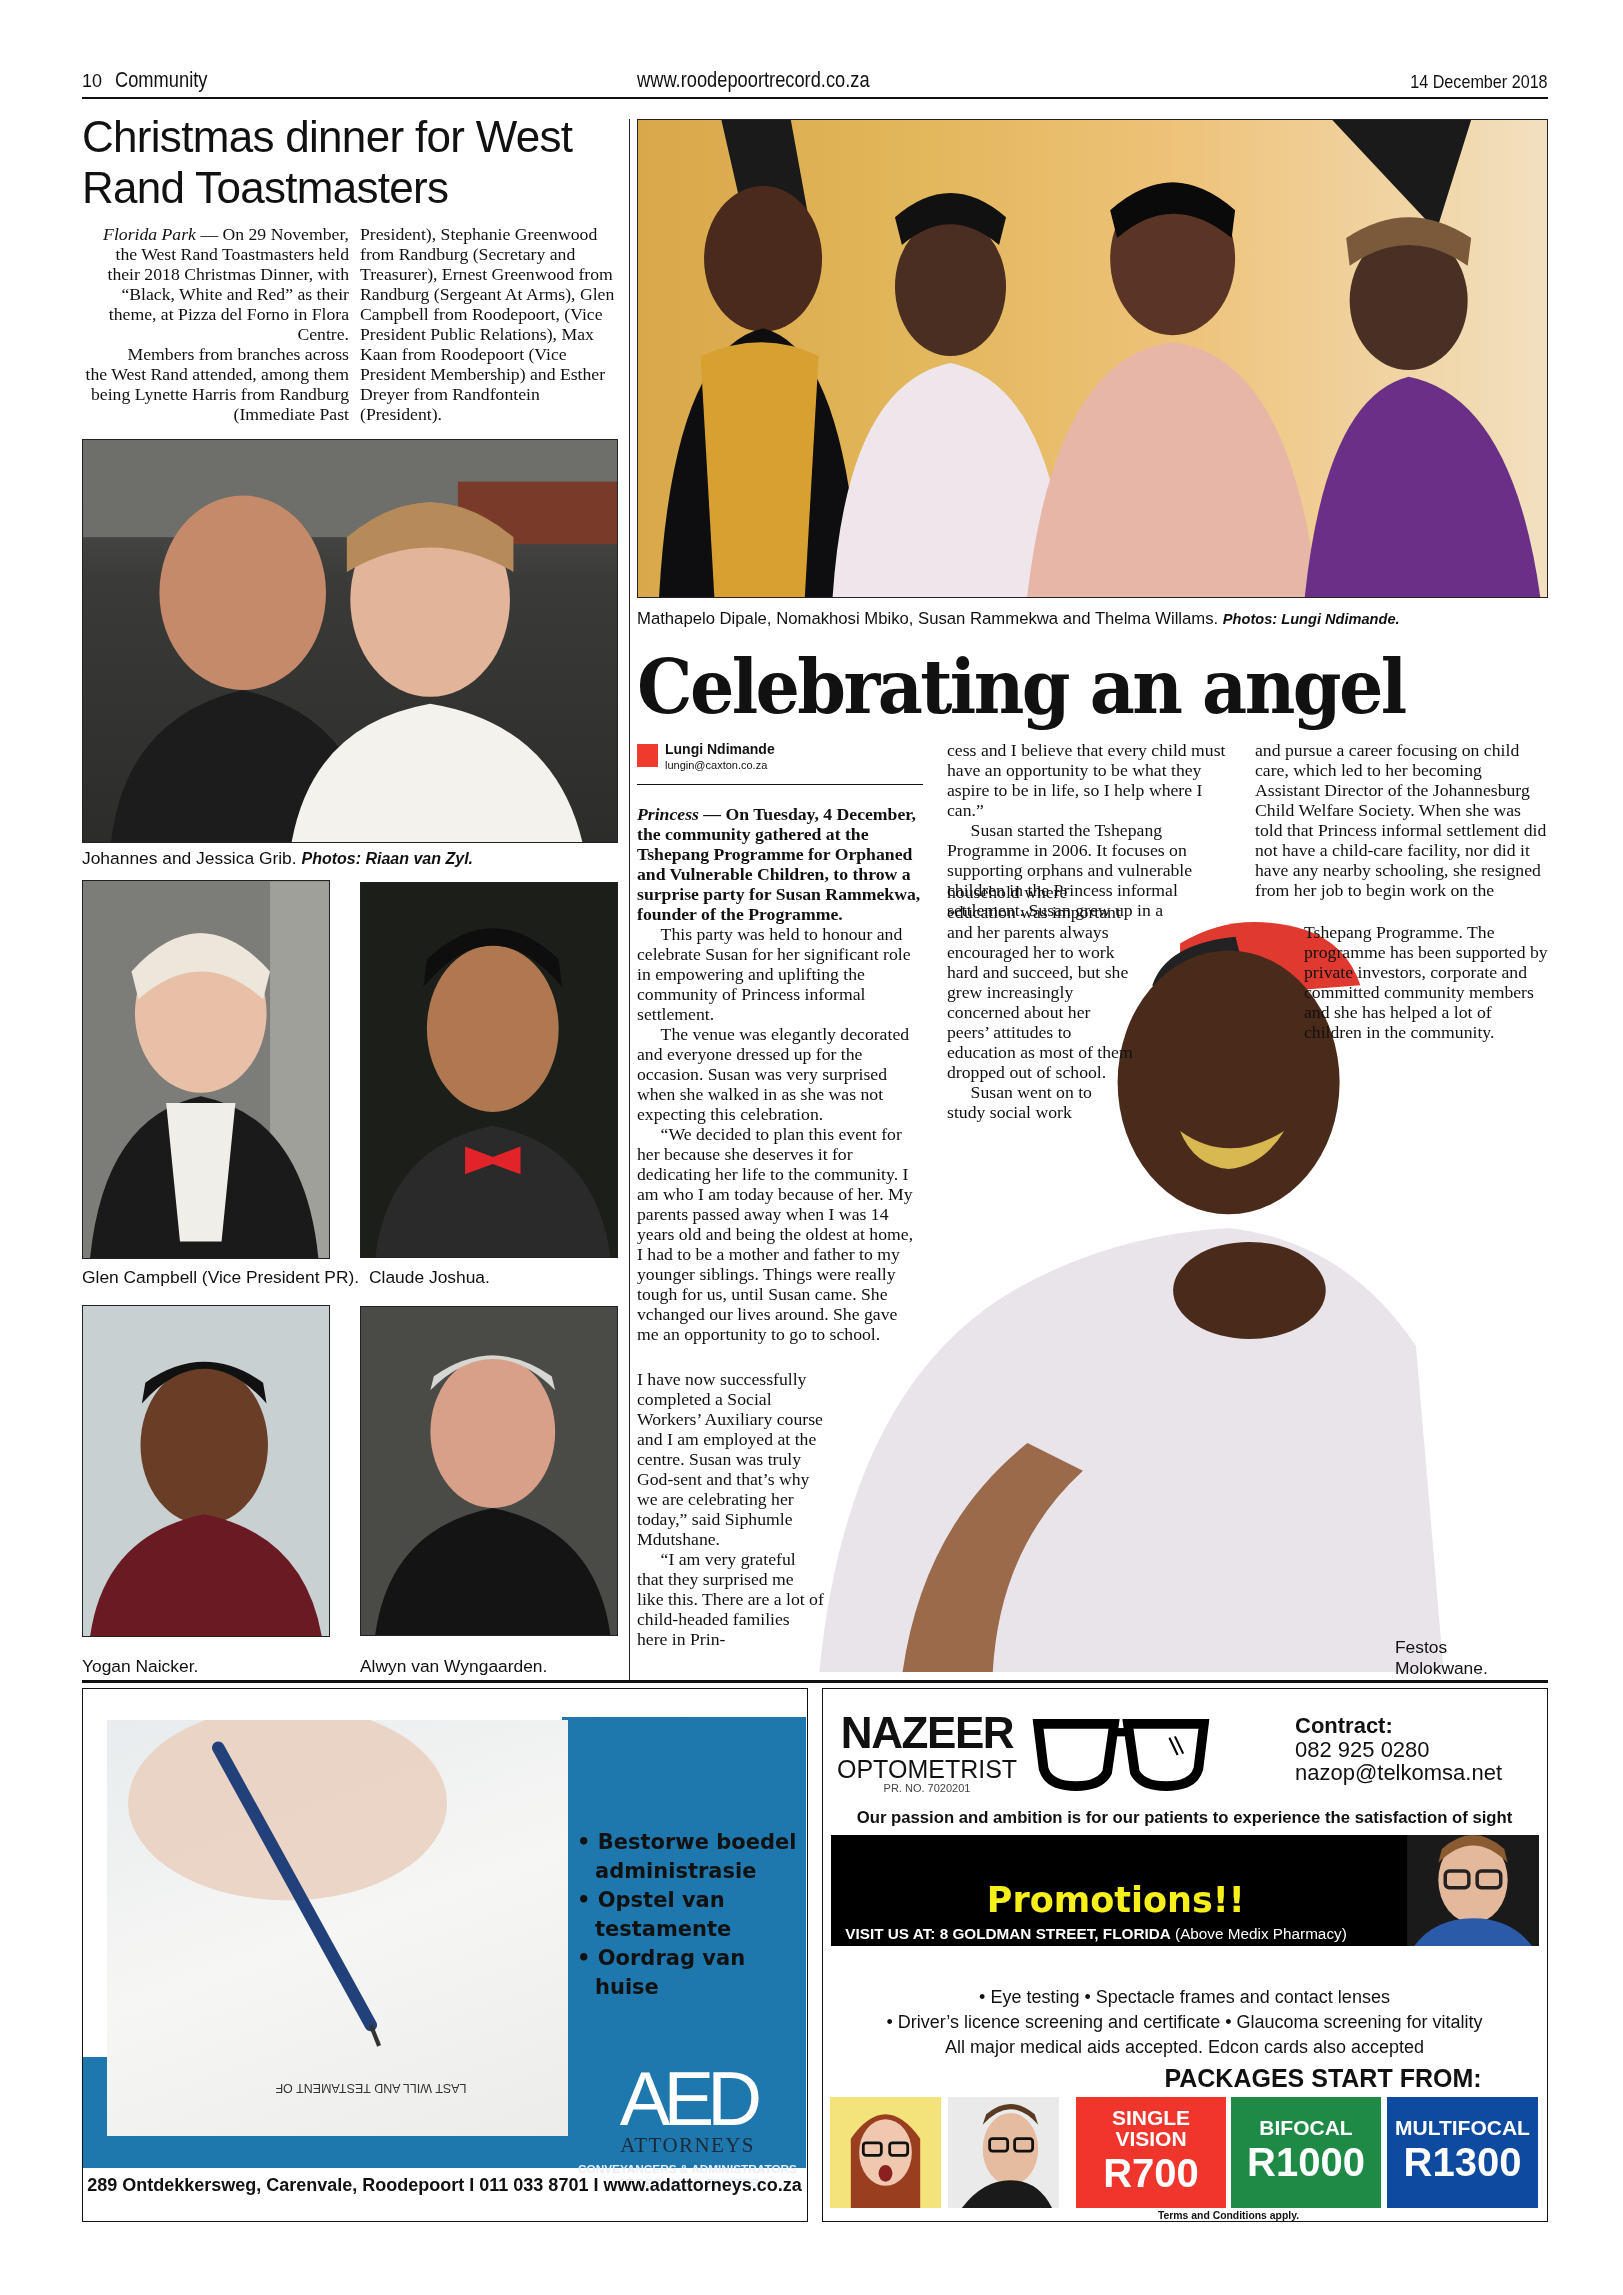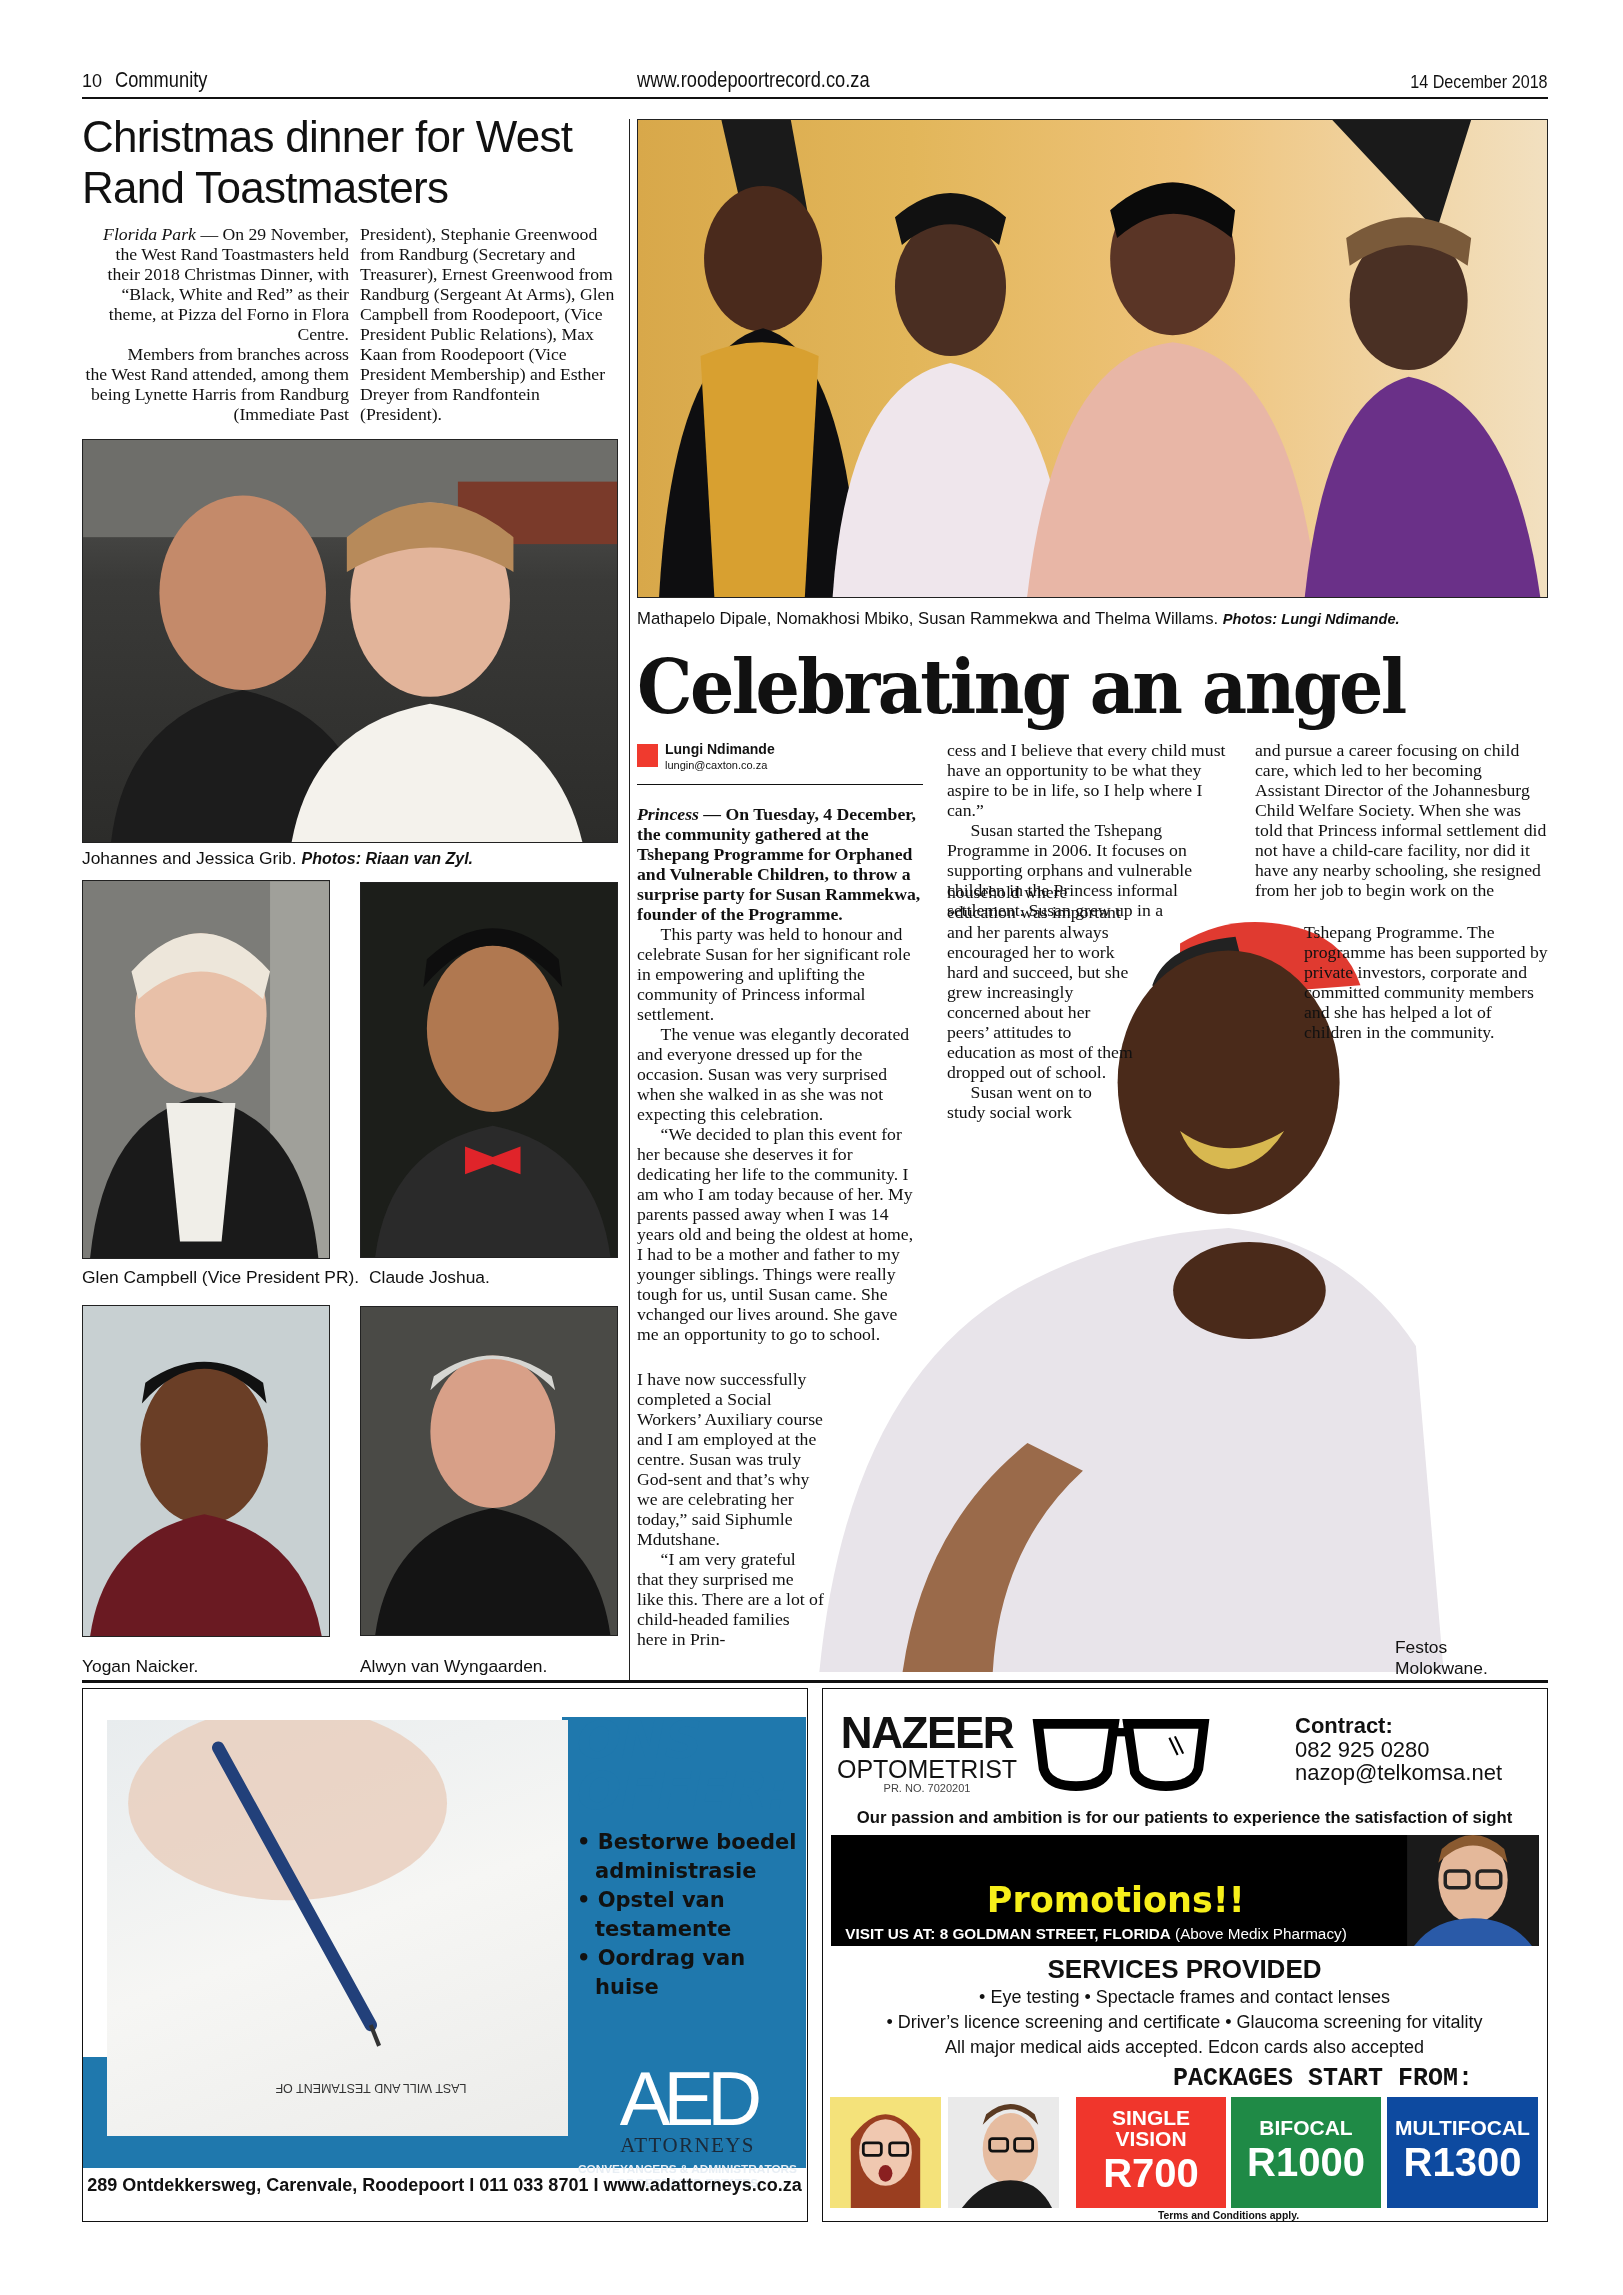--- a/index.html
+++ b/index.html
@@ -266,27 +266,26 @@
     <svg class="abs" style="left:576px; top:0;" width="132" height="111" viewBox="0 0 190 160">
       <rect width="190" height="160" fill="#1a1a1a"></rect>
       <ellipse cx="95" cy="65" rx="50" ry="62" fill="#e4b89a"></ellipse>
       <path d="M45 40 Q95 -10 145 40 L140 20 Q95 -20 50 20 Z" fill="#8a5a30"></path>
       <rect x="55" y="52" width="34" height="24" rx="6" fill="none" stroke="#222" stroke-width="5"></rect>
       <rect x="101" y="52" width="34" height="24" rx="6" fill="none" stroke="#222" stroke-width="5"></rect>
       <path d="M10 160 Q40 120 95 120 Q150 120 180 160 Z" fill="#2a5aa8"></path>
     </svg>
   </div>
 
-  <div class="abs cond" style="left:0; top:265px; width:723px; text-align:center; font-size:26px; font-weight:bold;">SERVICES PROVIDED</div>
   <div class="abs cond" style="left:0; top:296px; width:723px; text-align:center; font-size:18px; line-height:25px;">
     <div>• Eye testing • Spectacle frames and contact lenses</div>
     <div>• Driver’s licence screening and certificate • Glaucoma screening for vitality</div>
     <div>All major medical aids accepted. Edcon cards also accepted</div>
   </div>
-  <div class="abs cond" style="left:278px; top:375px; width:444px; text-align:center; font-size:25px; font-weight:bold;font-family:Liberation Mono, monospace;">PACKAGES START FROM:</div>
+  <div class="abs cond" style="left:278px; top:375px; width:444px; text-align:center; font-size:25px; font-weight:bold;">PACKAGES START FROM:</div>
 
   <svg class="abs" style="left:7px; top:408px;" width="111" height="111" viewBox="0 0 160 160">
     <rect width="160" height="160" fill="#f4e27a"></rect>
     <path d="M30 160 L30 60 Q80 -10 130 60 L130 160 Z" fill="#9a3e20"></path>
     <ellipse cx="80" cy="80" rx="38" ry="48" fill="#f0c8b0"></ellipse>
     <rect x="48" y="66" width="26" height="18" rx="4" fill="none" stroke="#111" stroke-width="4"></rect>
     <rect x="86" y="66" width="26" height="18" rx="4" fill="none" stroke="#111" stroke-width="4"></rect>
     <ellipse cx="80" cy="110" rx="10" ry="12" fill="#8a2020"></ellipse>
   </svg>
   <svg class="abs" style="left:125px; top:408px;" width="111" height="111" viewBox="0 0 160 160">

